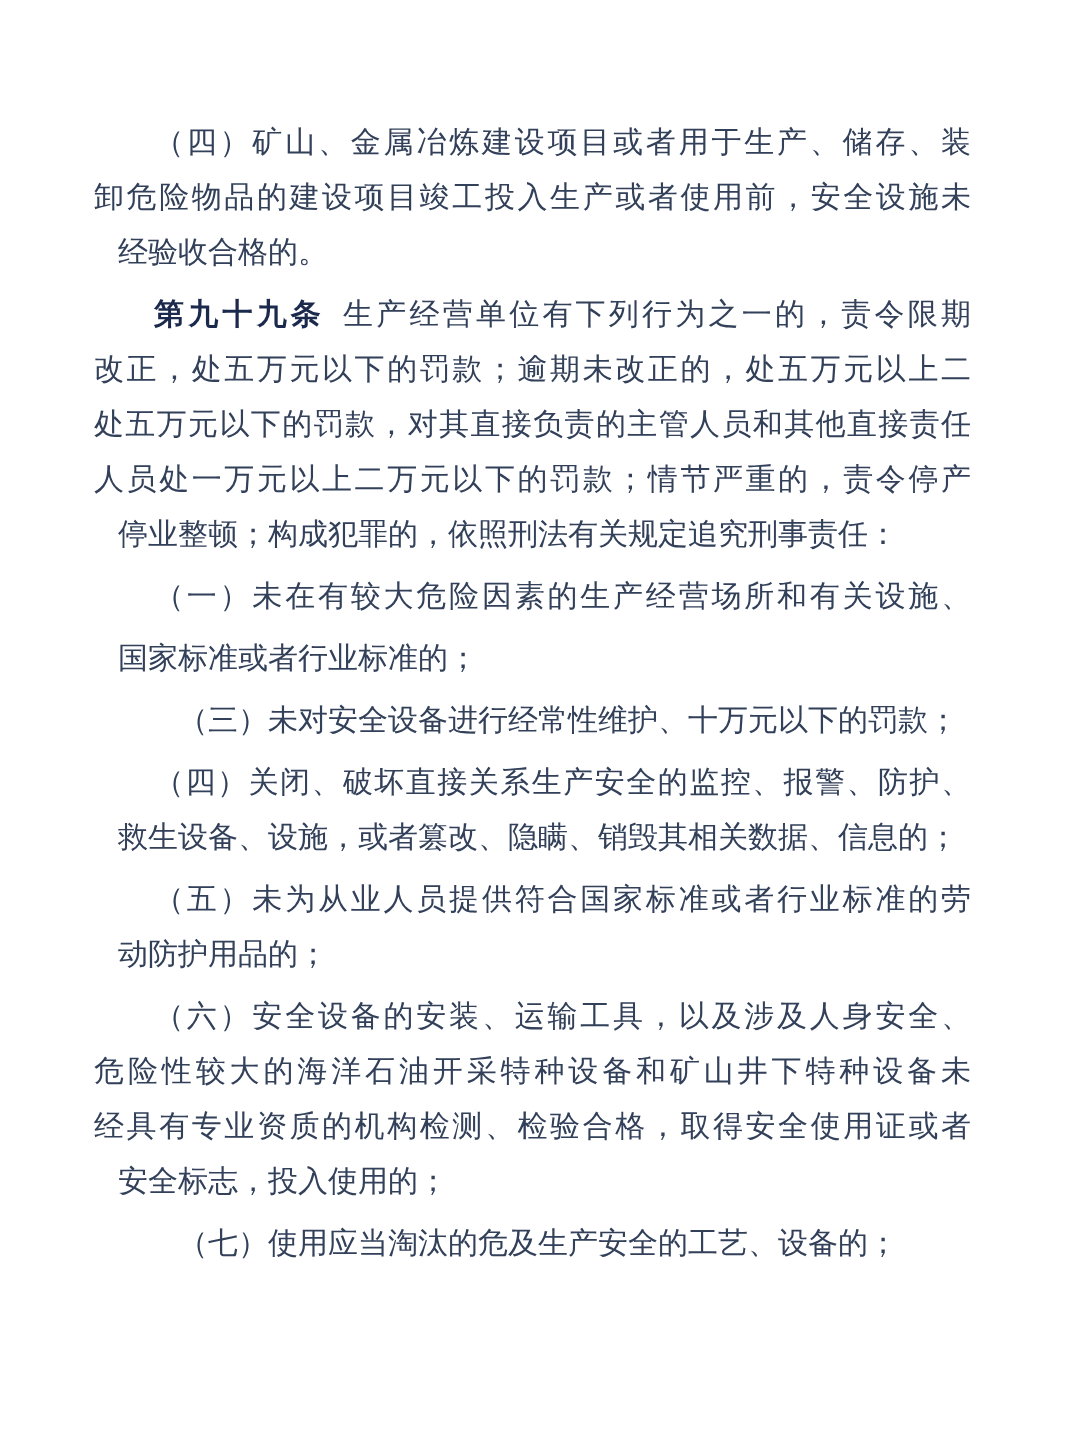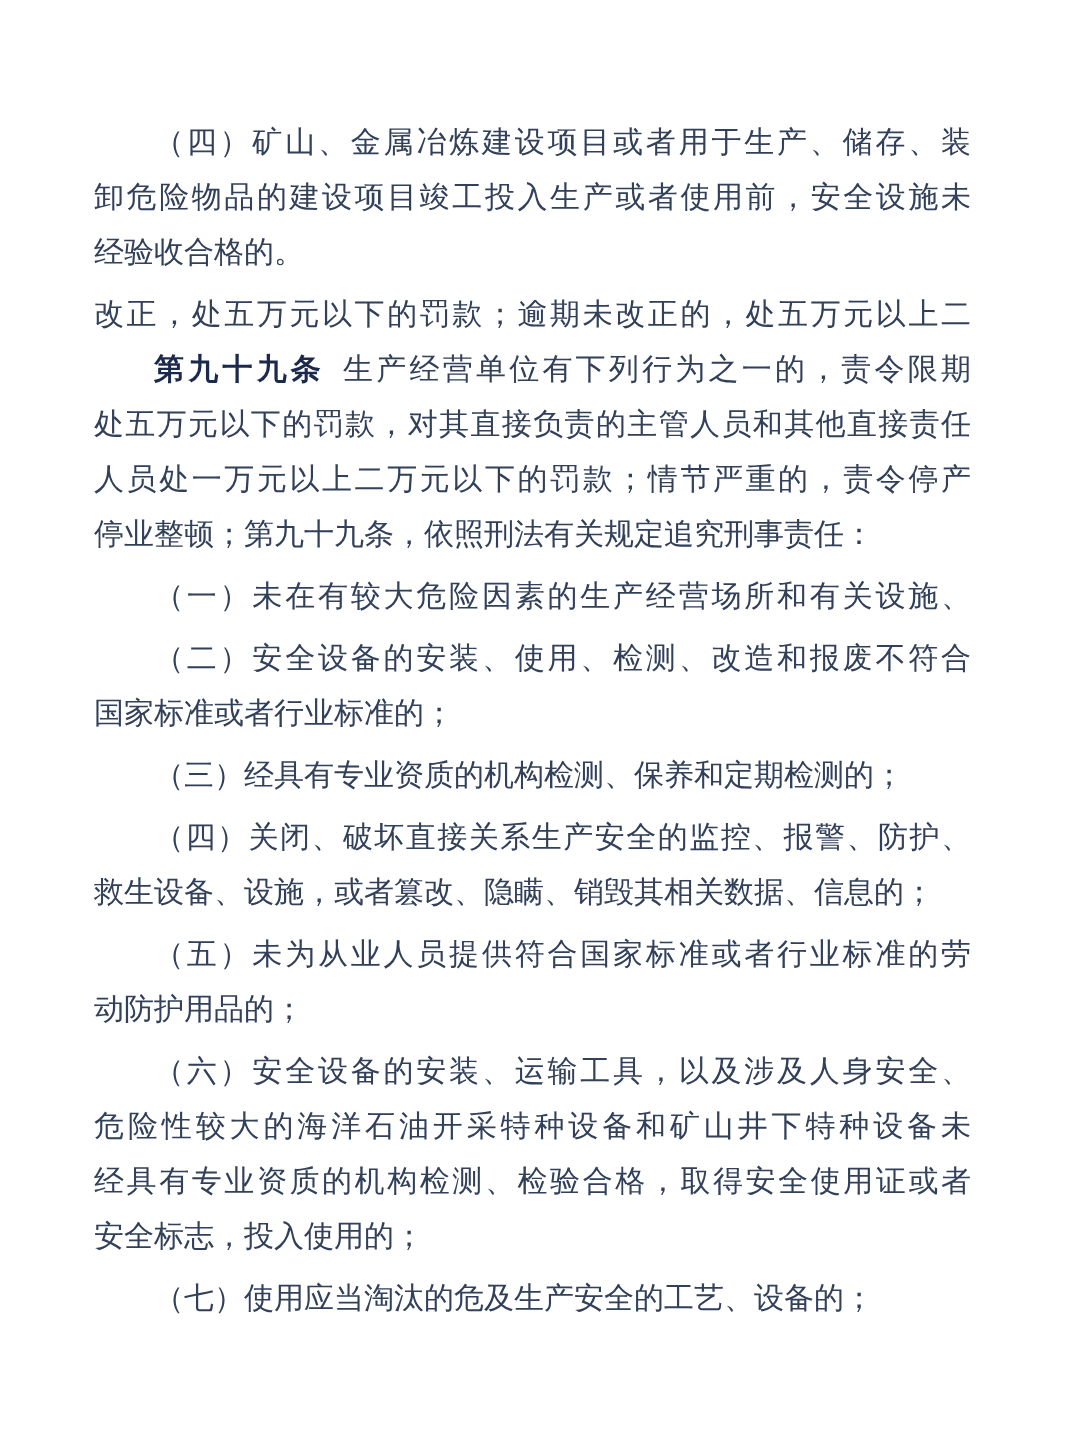--- a/index.html
+++ b/index.html
@@ -34,20 +34,21 @@
     text-align-last: justify;
     overflow: hidden;
   }
   
   .line.first {
     text-indent: 2em;
   }
   
   .line.end {
     text-align-last: left;
+    margin-left: 24px;
   }
   .term {
     font-weight: 700;
     color: #1b2a4c;
     margin-right: 0.6em;
     font-family: "Liberation Sans", "DejaVu Sans", sans-serif;
     letter-spacing: 1px;
   }
 </style>
 </head>
@@ -56,38 +57,37 @@
 <div class="page">
   <div class="doc">
 
     <div class="para">
       <div class="line first">（四）矿山、金属冶炼建设项目或者用于生产、储存、装</div>
       <div class="line">卸危险物品的建设项目竣工投入生产或者使用前，安全设施未</div>
       <div class="line end">经验收合格的。</div>
     </div>
 
     <div class="para">
+      <div class="line first"><b class="term">第九十九条</b><span>生产经营单位有下列行为之一的，责令限期</span></div>
       <div class="line">改正，处五万元以下的罚款；逾期未改正的，处五万元以上二</div>
-      <div class="line first"><b class="term">第九十九条</b><span>生产经营单位有下列行为之一的，责令限期</span></div>
       <div class="line">处五万元以下的罚款，对其直接负责的主管人员和其他直接责任</div>
       <div class="line">人员处一万元以上二万元以下的罚款；情节严重的，责令停产</div>
-      <div class="line end">停业整顿；第九十九条，依照刑法有关规定追究刑事责任：</div>
+      <div class="line end">停业整顿；构成犯罪的，依照刑法有关规定追究刑事责任：</div>
     </div>
 
     <div class="para">
       <div class="line first">（一）未在有较大危险因素的生产经营场所和有关设施、</div>
     </div>
 
     <div class="para">
-      <div class="line first">（二）安全设备的安装、使用、检测、改造和报废不符合</div>
       <div class="line end">国家标准或者行业标准的；</div>
     </div>
 
     <div class="para">
-      <div class="line first end">（三）经具有专业资质的机构检测、保养和定期检测的；</div>
+      <div class="line first end">（三）未对安全设备进行经常性维护、十万元以下的罚款；</div>
     </div>
 
     <div class="para">
       <div class="line first">（四）关闭、破坏直接关系生产安全的监控、报警、防护、</div>
       <div class="line end">救生设备、设施，或者篡改、隐瞒、销毁其相关数据、信息的；</div>
     </div>
 
     <div class="para">
       <div class="line first">（五）未为从业人员提供符合国家标准或者行业标准的劳</div>
       <div class="line end">动防护用品的；</div>

